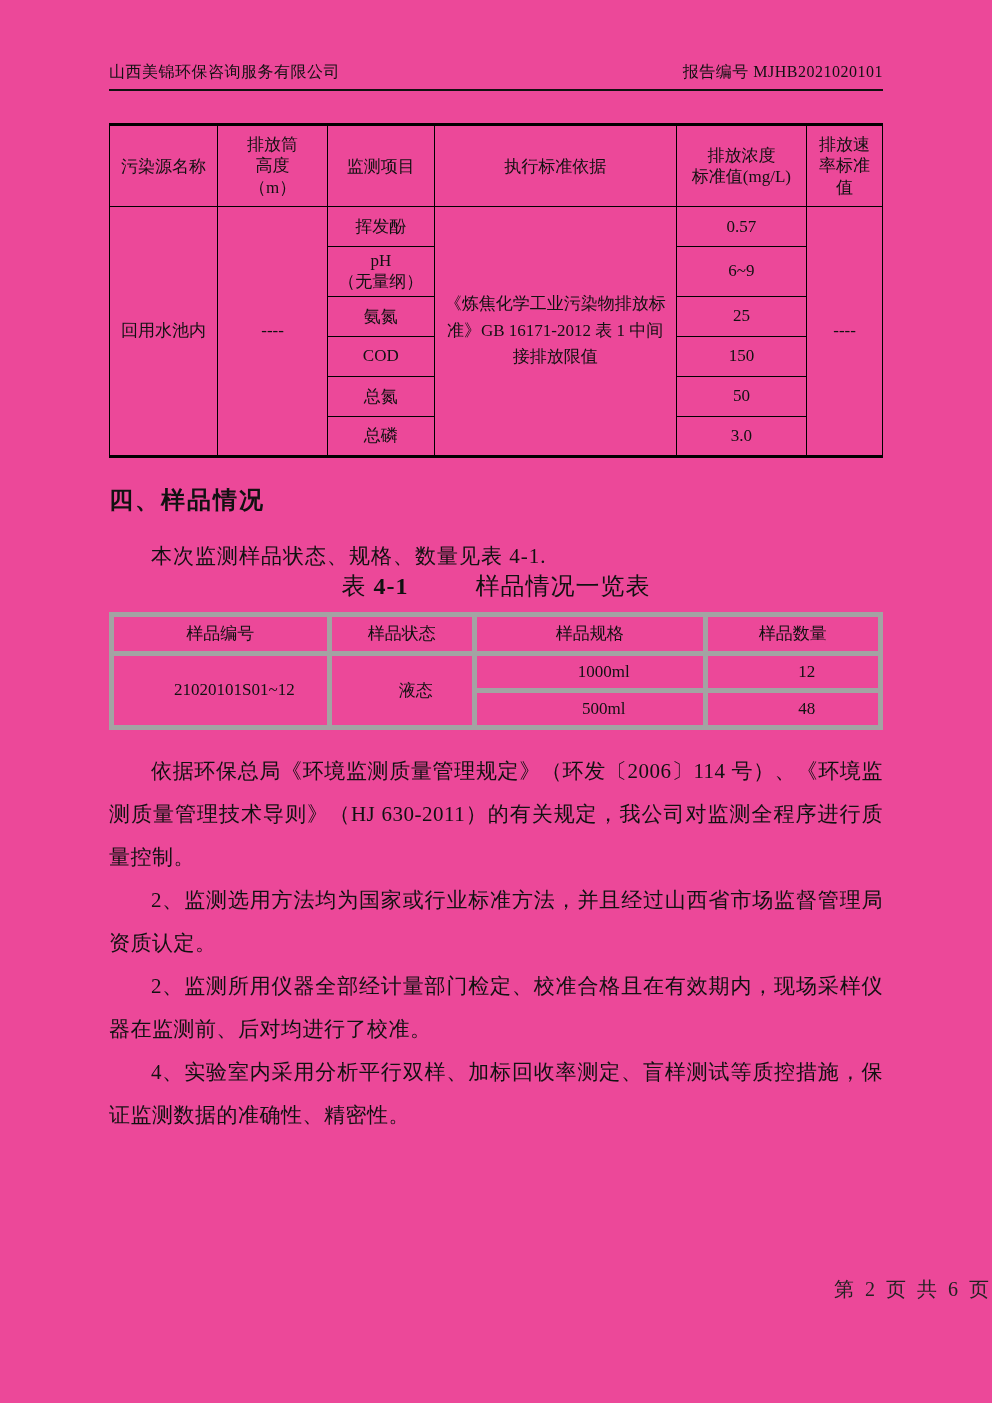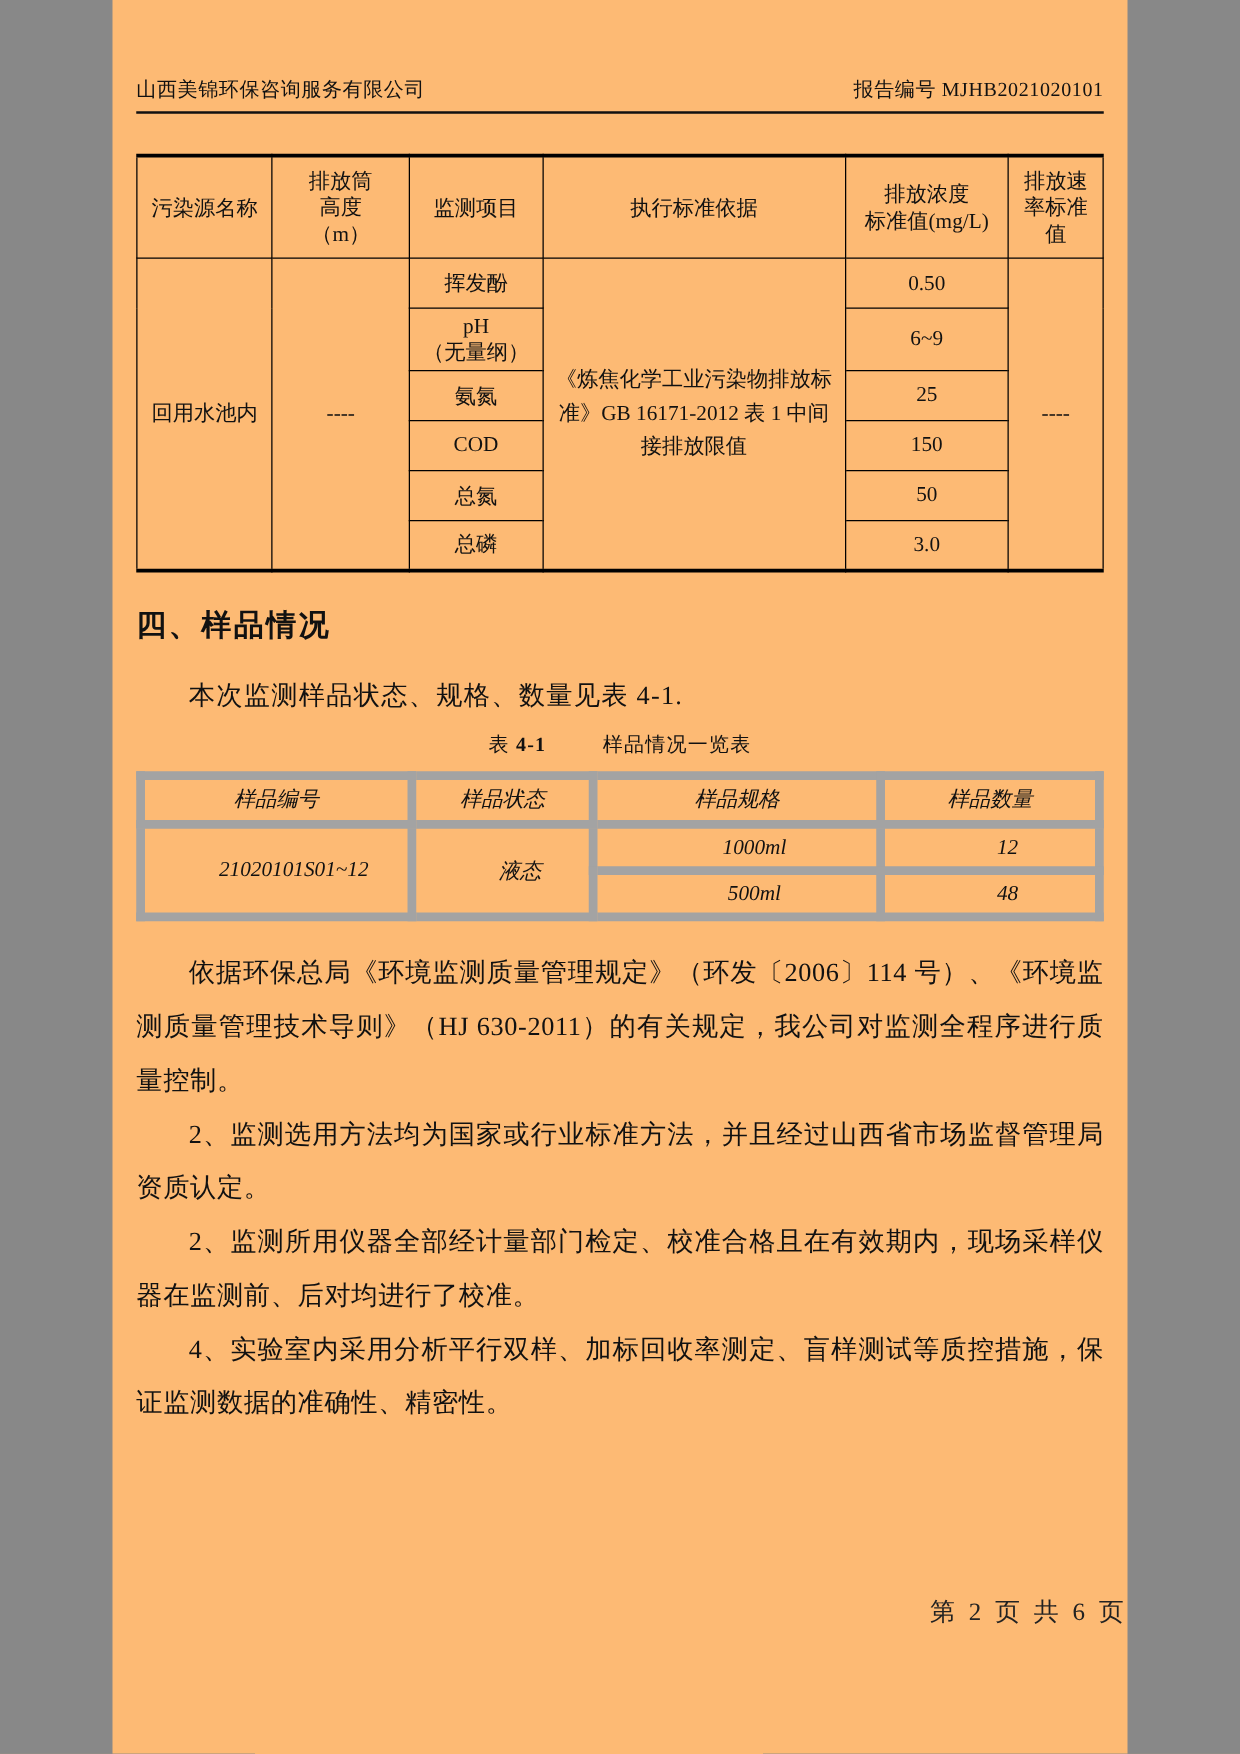--- a/index.html
+++ b/index.html
@@ -1,22 +1,22 @@
 <!DOCTYPE html>
 <html><head>
 <meta charset="utf-8">
 <style>
   * { margin: 0; padding: 0; box-sizing: border-box; }
   html, body { background: #888; }
   .page {
     position: relative;
-    width: 812px;
+    width: 992px;
     height: 1403px;
     margin: 0 auto;
-    background: #fdba74;
+    background: #ec4899;
     color: #111111;
     font-family: "Liberation Serif", "DejaVu Serif", serif;
     overflow: hidden;
   }
   .content {
     position: relative;
     width: 774px;
     margin: 0 auto;
   }
   
@@ -40,41 +40,40 @@
   }
   table.std { margin-top: 32px; font-size: 17px; border-top: 3px solid #000; border-bottom: 3px solid #000; }
   table.std th, table.std td { border: 1px solid #000; font-weight: normal; padding: 3px 4px; vertical-align: middle; }
   table.std thead th { height: 82px; }
   table.std td { height: 40px; }
   td.ph-cell { height: 46px; }
   .preline { white-space: pre-line; line-height: 1.25; }
   .basis-cell { line-height: 1.55; padding: 4px 10px; }
 
   table.sample { margin-top: 10px; font-size: 17px; border-top: 3px solid #000; border-bottom: 3px solid #000; }
-  table.sample th, table.sample td { border: 7px solid #a3a3a3; font-weight: normal; padding: 2px 4px; vertical-align: middle; font-style: italic; }
+  table.sample th, table.sample td { border: 5px solid #a3a3a3; font-weight: normal; padding: 2px 4px; vertical-align: middle; }
   table.sample thead th { height: 39px; }
   table.sample td { height: 37px; padding-left: 32px; }
 
   
   .section-heading {
     margin-top: 26px;
     font-size: 24px;
     font-weight: bold;
     letter-spacing: 2px;
   }
   .intro-line {
     margin-top: 26px;
     font-size: 21px;
     text-indent: 2em;
     letter-spacing: 1px;
   }
   .table-caption {
-    margin-top: 16px;
     text-align: center;
-    font-size: 16px;
+    font-size: 24px;
     letter-spacing: 1px;
   }
   .table-caption .num { font-weight: bold; }
   .table-caption .gap { display: inline-block; width: 2.2em; }
   .para-block { margin-top: 20px; }
   .para {
     font-size: 21px;
     line-height: 43px;
     text-align: justify;
     text-indent: 2em;
@@ -126,21 +125,21 @@
 率标准
 值</th>
         </tr>
       </thead>
       <tbody>
         <tr>
           <td rowspan="6">回用水池内</td>
           <td rowspan="6">----</td>
           <td>挥发酚</td>
           <td rowspan="6" class="basis-cell">《炼焦化学工业污染物排放标准》GB 16171-2012 表 1 中间接排放限值</td>
-          <td>0.50</td>
+          <td>0.57</td>
           <td rowspan="6">----</td>
         </tr>
         <tr>
           <td class="preline ph-cell">pH
 （无量纲）</td>
           <td>6~9</td>
         </tr>
         <tr>
           <td>氨氮</td>
           <td>25</td>

